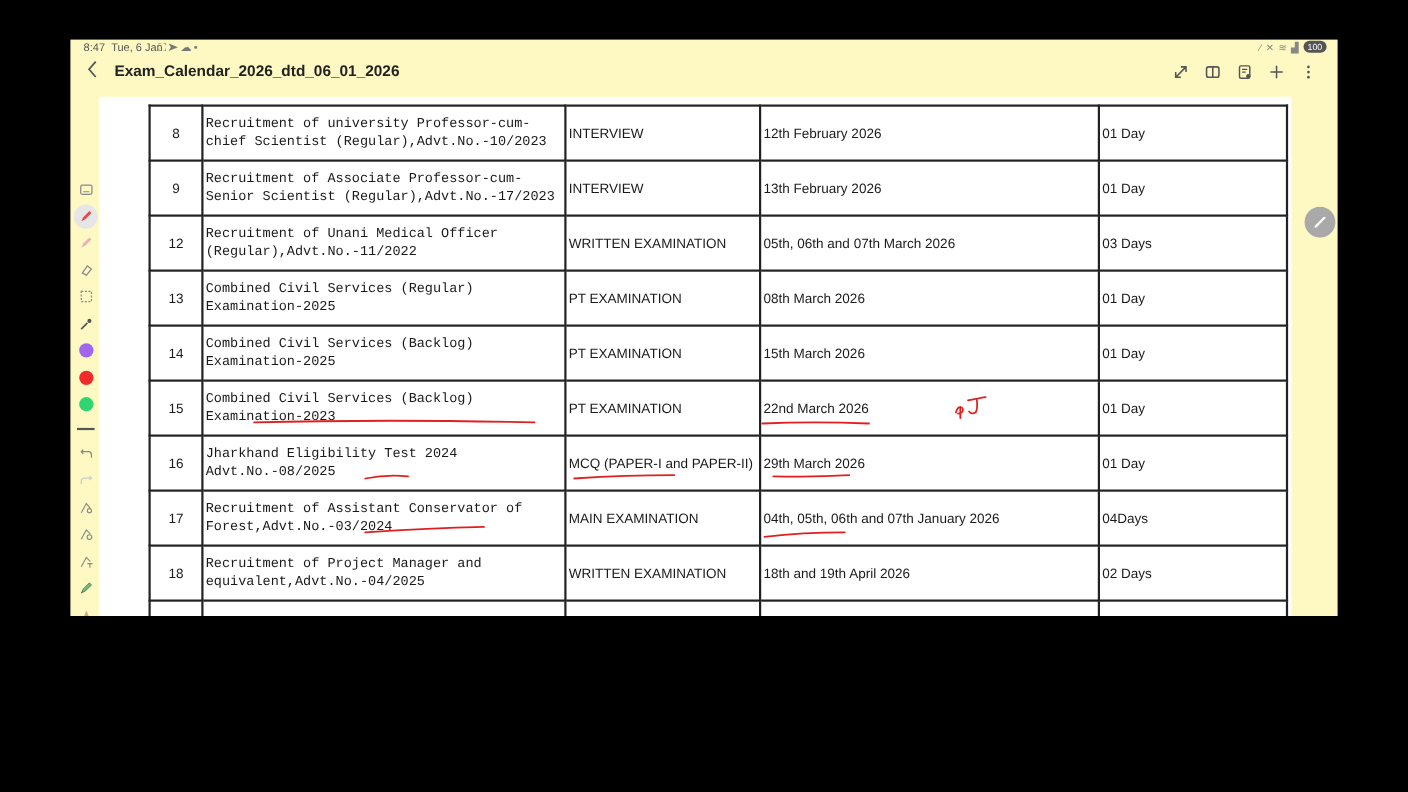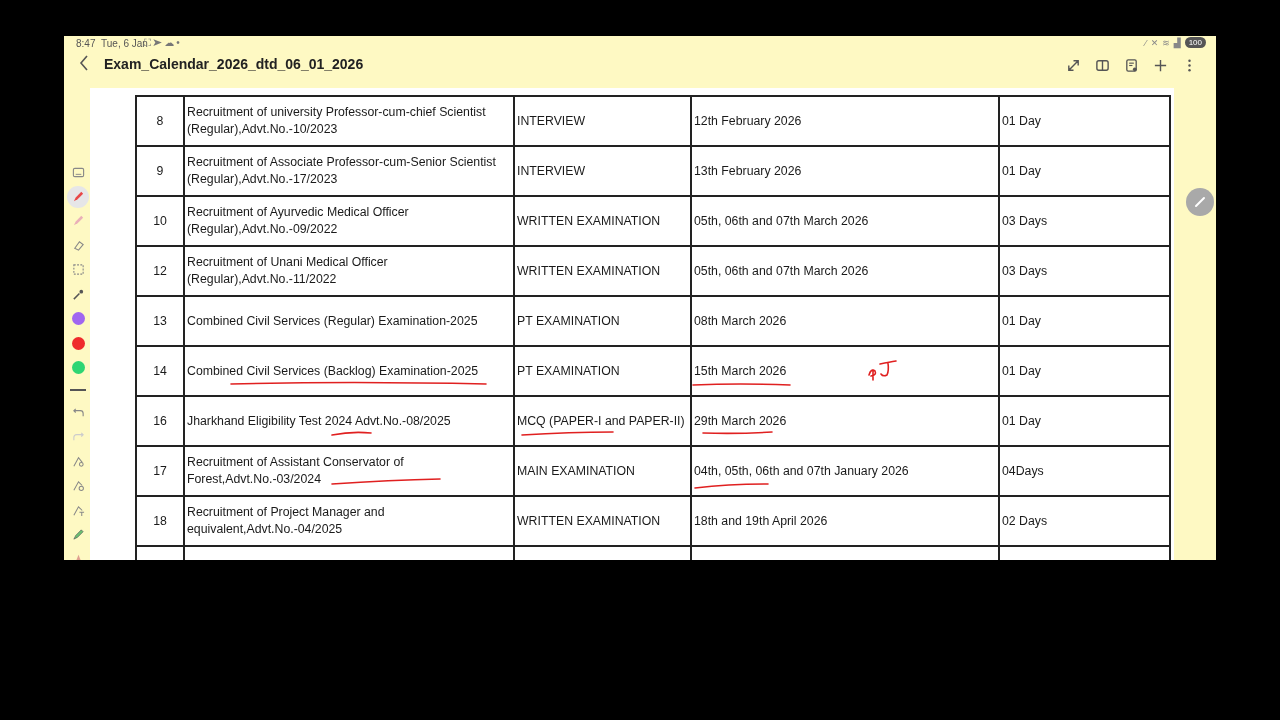--- a/index.html
+++ b/index.html
@@ -20,21 +20,21 @@
   #left-tools { position: absolute; left: 0; top: 124px; width: 28px; display: flex; flex-direction: column; align-items: center; }
   .tool { width: 22px; height: 24.5px; display: flex; align-items: center; justify-content: center; cursor: pointer; }
   .tool svg { width: 13px; height: 13px; }
   .tool.active { background: #e6e6e8; border-radius: 50%; width: 22px; height: 22px; margin: 1px 0; }
   .color-dot { width: 13px; height: 13px; border-radius: 50%; }
   .tool-divider { width: 16px; height: 2px; background: #555; margin: 9px 0; }
   #page { position: absolute; left: 26px; top: 52px; width: 1084px; height: 668px; background: #fff; overflow: hidden; }
   #exam-table { position: absolute; left: 45px; top: 7px; border-collapse: collapse; table-layout: fixed; width: 1035px; }
   #exam-table td { border: 2px solid #222; height: 50px; font-size: 12.3px; color: #1a1a1a; line-height: 17px; padding: 0 2px; vertical-align: middle; }
   #exam-table td.c-sl { text-align: center; width: 48px; }
-  #exam-table td.c-name { width: 330px; }
+  #exam-table td.c-name { width: 330px; font-family: Liberation Mono, monospace; }
   #exam-table td.c-type { width: 177px; }
   #exam-table td.c-date { width: 308px; }
   #exam-table td.c-dur { width: 171px; }
   .annot { position: absolute; pointer-events: none; }
   #edit-fab { position: absolute; left: 1122px; top: 152px; width: 28px; height: 28px; border-radius: 50%; background: #a9a9a9; display: flex; align-items: center; justify-content: center; cursor: pointer; }
 </style>
 </head>
 <body>
 
 <div id="screen">
@@ -214,45 +214,45 @@
             <td class="c-dur">01 Day</td>
           </tr>
         <tr>
             <td class="c-sl">9</td>
             <td class="c-name">Recruitment of Associate Professor-cum-Senior Scientist (Regular),Advt.No.-17/2023</td>
             <td class="c-type">INTERVIEW</td>
             <td class="c-date">13th February 2026</td>
             <td class="c-dur">01 Day</td>
           </tr>
         <tr>
-            <td class="c-sl">10</td>
-            <td class="c-name">Recruitment of Ayurvedic Medical Officer (Regular),Advt.No.-09/2022</td>
-            <td class="c-type">WRITTEN EXAMINATION</td>
-            <td class="c-date">05th, 06th and 07th March 2026</td>
-            <td class="c-dur">03 Days</td>
-          </tr>
-        <tr>
             <td class="c-sl">12</td>
             <td class="c-name">Recruitment of Unani Medical Officer (Regular),Advt.No.-11/2022</td>
             <td class="c-type">WRITTEN EXAMINATION</td>
             <td class="c-date">05th, 06th and 07th March 2026</td>
             <td class="c-dur">03 Days</td>
           </tr>
         <tr>
             <td class="c-sl">13</td>
             <td class="c-name">Combined Civil Services (Regular) Examination-2025</td>
             <td class="c-type">PT EXAMINATION</td>
             <td class="c-date">08th March 2026</td>
             <td class="c-dur">01 Day</td>
           </tr>
         <tr>
             <td class="c-sl">14</td>
             <td class="c-name">Combined Civil Services (Backlog) Examination-2025</td>
             <td class="c-type">PT EXAMINATION</td>
             <td class="c-date">15th March 2026</td>
+            <td class="c-dur">01 Day</td>
+          </tr>
+        <tr>
+            <td class="c-sl">15</td>
+            <td class="c-name">Combined Civil Services (Backlog) Examination-2023</td>
+            <td class="c-type">PT EXAMINATION</td>
+            <td class="c-date">22nd March 2026</td>
             <td class="c-dur">01 Day</td>
           </tr>
         <tr>
             <td class="c-sl">16</td>
             <td class="c-name">Jharkhand Eligibility Test 2024 Advt.No.-08/2025</td>
             <td class="c-type">MCQ (PAPER-I and PAPER-II)</td>
             <td class="c-date">29th March 2026</td>
             <td class="c-dur">01 Day</td>
           </tr>
         <tr>

